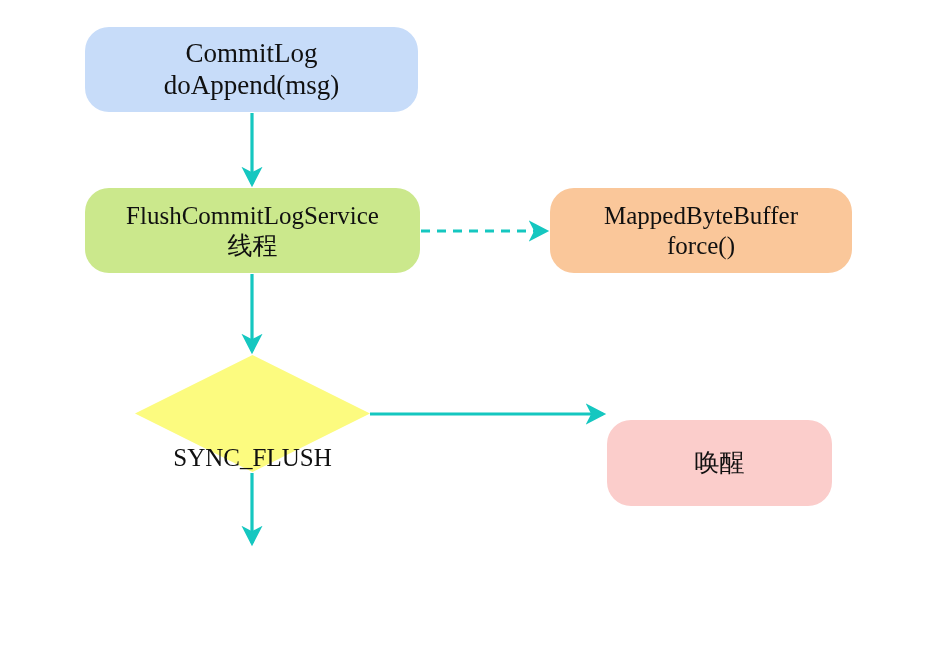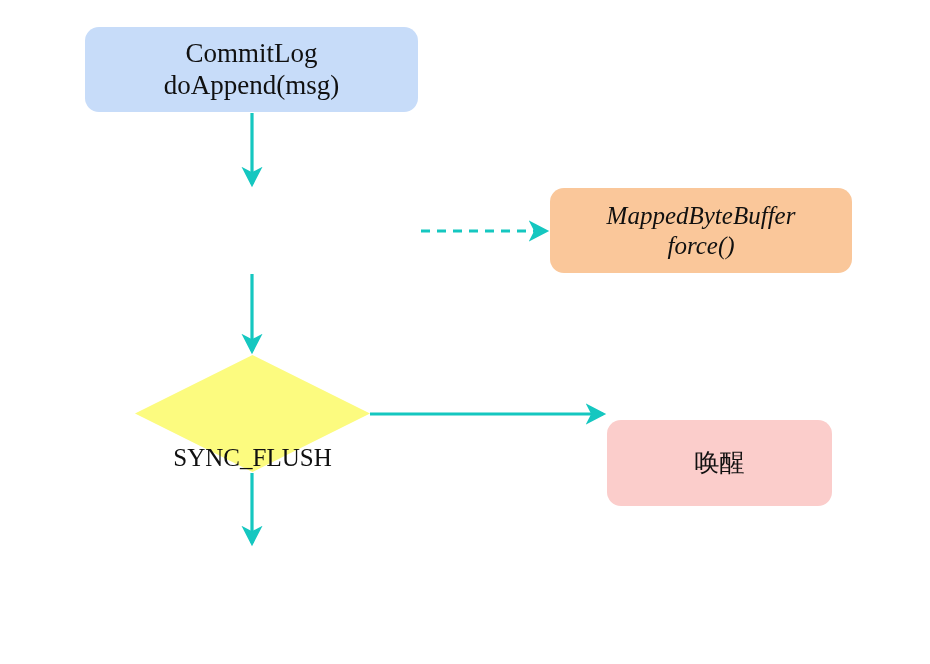--- a/index.html
+++ b/index.html
@@ -23,21 +23,21 @@
     text-align: center;
     color: #101010;
     line-height: 1.18;
     box-sizing: border-box;
   }
   .node .label {
     display: block;
     white-space: pre-line;
   }
   .rect {
-    border-radius: 14px;
+    border-radius: 24px;
   }
   .diamond-wrap {
     position: absolute;
   }
   .diamond-wrap svg {
     position: absolute;
     left: 0;
     top: 0;
     display: block;
   }
@@ -82,22 +82,26 @@
     <line x1="370" y1="414" x2="603" y2="414" stroke="#15c7c0" stroke-width="3.2" marker-end="url(#arrowhead)"></line>
 
     <line x1="252" y1="473" x2="252" y2="543" stroke="#15c7c0" stroke-width="3.2" marker-end="url(#arrowhead)"></line>
   </svg>
 
   <div class="node rect" style="left:85px; top:27px; width:333px; height:85px; background:#c7dcf9; font-size:27px;">
     <span class="label">CommitLog
 doAppend(msg)</span>
   </div>
 
+  <div class="node rect" style="left:85px; top:188px; width:335px; height:85px; background:#cbe88c; font-size:25px;">
+    <span class="label">FlushCommitLogService
+线程</span>
+  </div>
 
-  <div class="node rect" style="left:550px; top:188px; width:302px; height:85px; background:#fac79a; font-size:25px;font-style:italic;">
+  <div class="node rect" style="left:550px; top:188px; width:302px; height:85px; background:#fac79a; font-size:25px;">
     <span class="label">MappedByteBuffer
 force()</span>
   </div>
 
   <div class="diamond-wrap" style="left:135px; top:355px; width:235px; height:117px;">
     <svg width="235" height="117" viewBox="0 0 235 117" xmlns="http://www.w3.org/2000/svg">
       <polygon points="117.5,0 235,58.5 117.5,117 0,58.5" fill="#fcfb7f"></polygon>
     </svg>
     <div class="diamond-text" style="font-size:25px;">
       <span class="label">SYNC_FLUSH</span>

